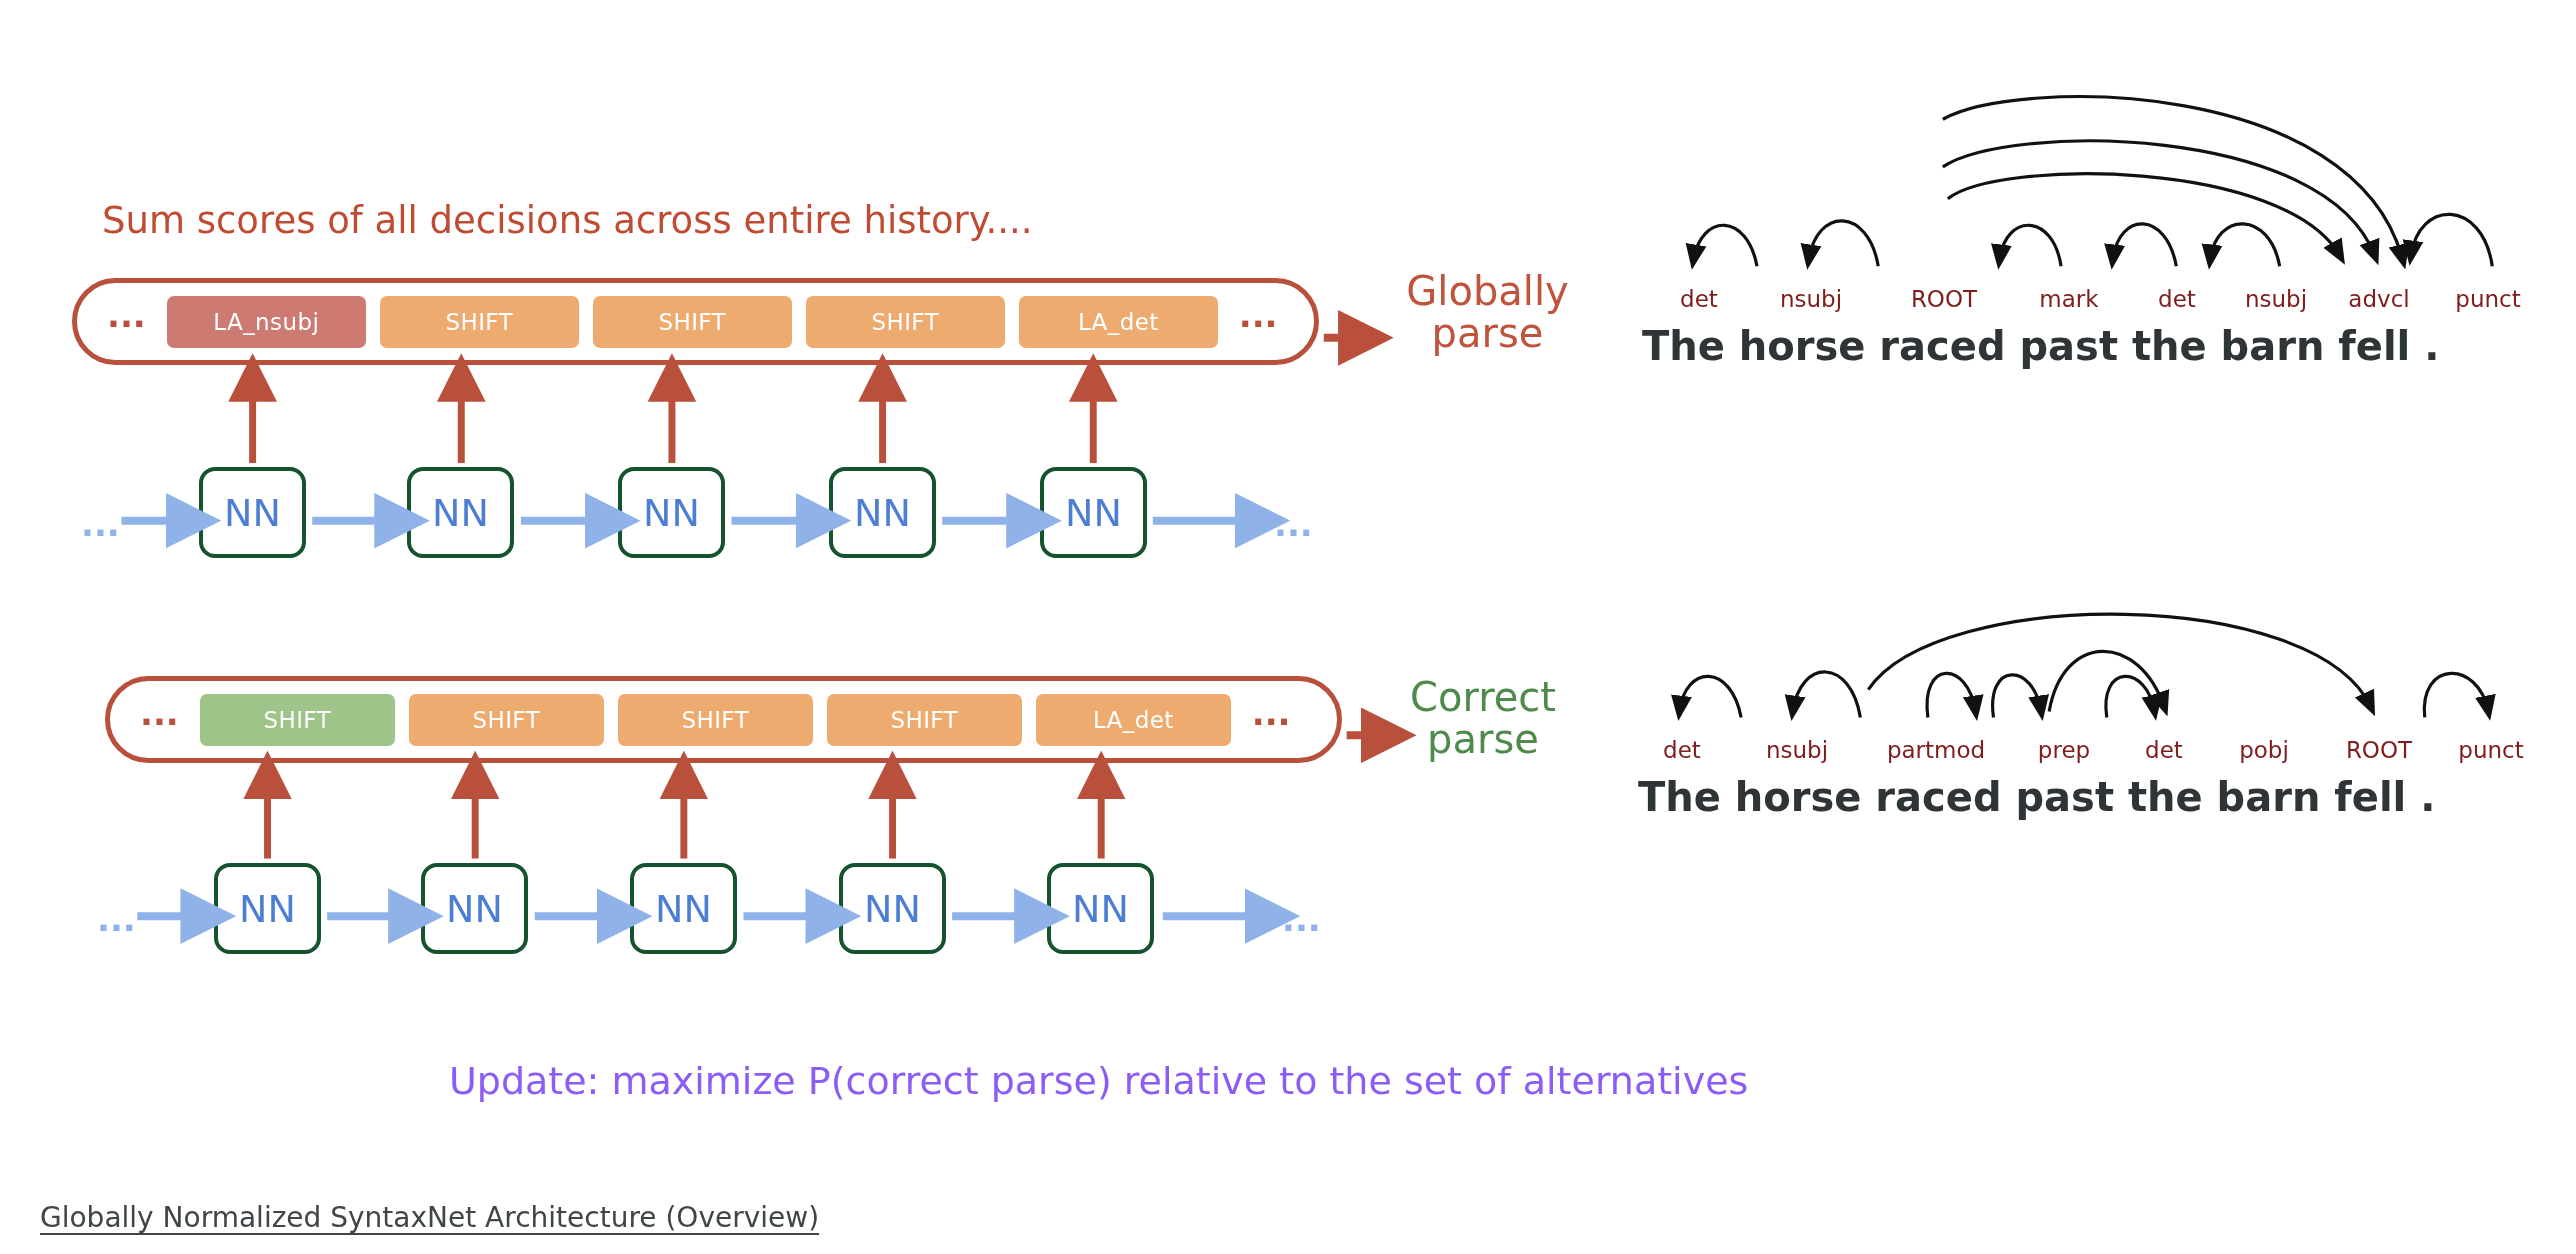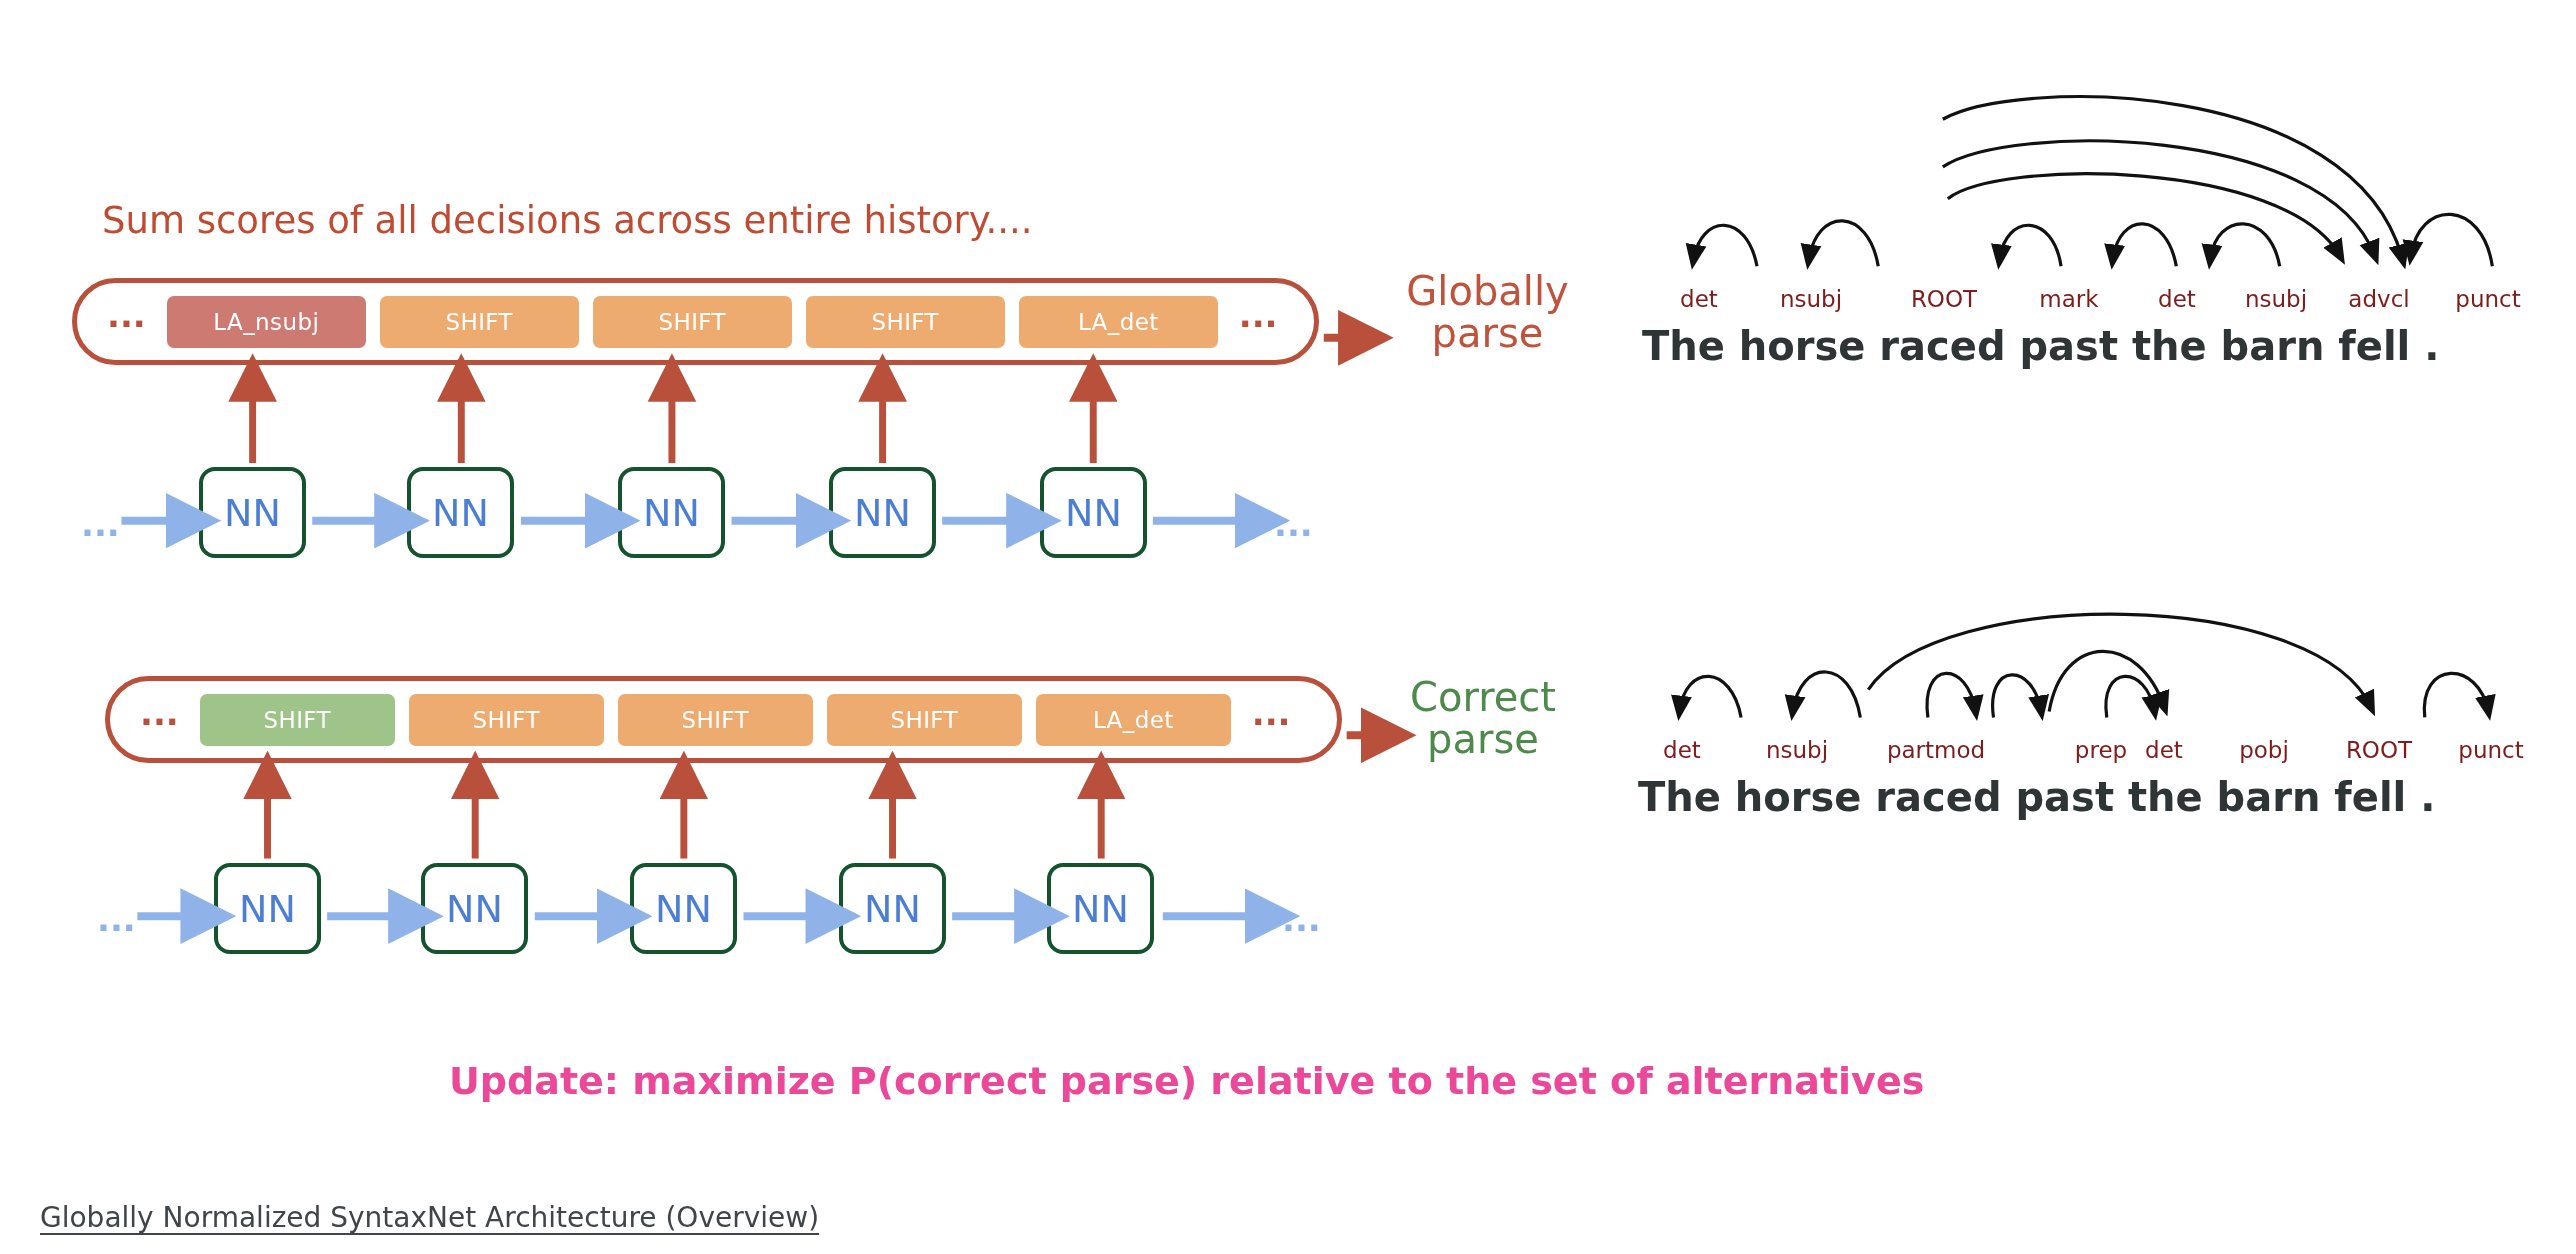--- a/index.html
+++ b/index.html
@@ -134,22 +134,22 @@
     transform: translateX(-50%);
     text-align: center;
   }
 
   
   .update-text {
     position: absolute;
     left: 449px;
     top: 1059px;
     font-size: 38px;
-    font-weight: bold;
-    color: #ec4899;
+    font-weight: normal;
+    color: #8b5cf6;
     white-space: nowrap;
   }
   .footer-text {
     position: absolute;
     left: 40px;
     top: 1201px;
     font-size: 28px;
     color: #3f4548;
     text-decoration: underline;
     text-underline-offset: 6px;
@@ -296,21 +296,21 @@
     <div class="dep-label" style="left:2276px; top:286px;">nsubj</div>
     <div class="dep-label" style="left:2379px; top:286px;">advcl</div>
     <div class="dep-label" style="left:2488px; top:286px;">punct</div>
     <div class="sentence" style="left:1642px; top:323px;">The horse raced past the barn fell    .</div>
   </div>
 
   <div class="tree" style="left:0; top:0;">
     <div class="dep-label" style="left:1682px; top:737px;">det</div>
     <div class="dep-label" style="left:1797px; top:737px;">nsubj</div>
     <div class="dep-label" style="left:1936px; top:737px;">partmod</div>
-    <div class="dep-label" style="left:2064px; top:737px;margin-left:37px;">prep</div>
+    <div class="dep-label" style="left:2064px; top:737px;">prep</div>
     <div class="dep-label" style="left:2164px; top:737px;">det</div>
     <div class="dep-label" style="left:2264px; top:737px;">pobj</div>
     <div class="dep-label" style="left:2379px; top:737px;">ROOT</div>
     <div class="dep-label" style="left:2491px; top:737px;">punct</div>
     <div class="sentence" style="left:1638px; top:774px;">The horse raced past the barn fell    .</div>
   </div>
 
   <div class="update-text">Update: maximize P(correct parse) relative to the set of alternatives</div>
   <div class="footer-text">Globally Normalized SyntaxNet Architecture (Overview)</div>
 

